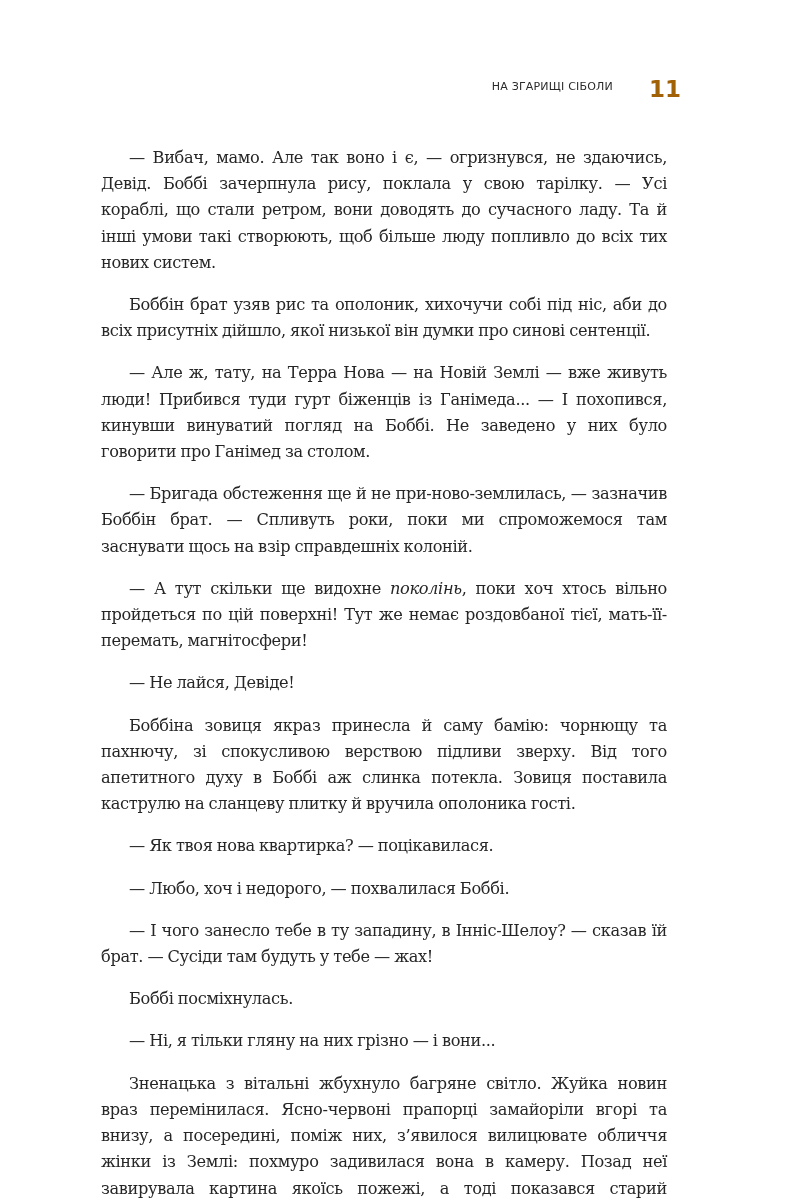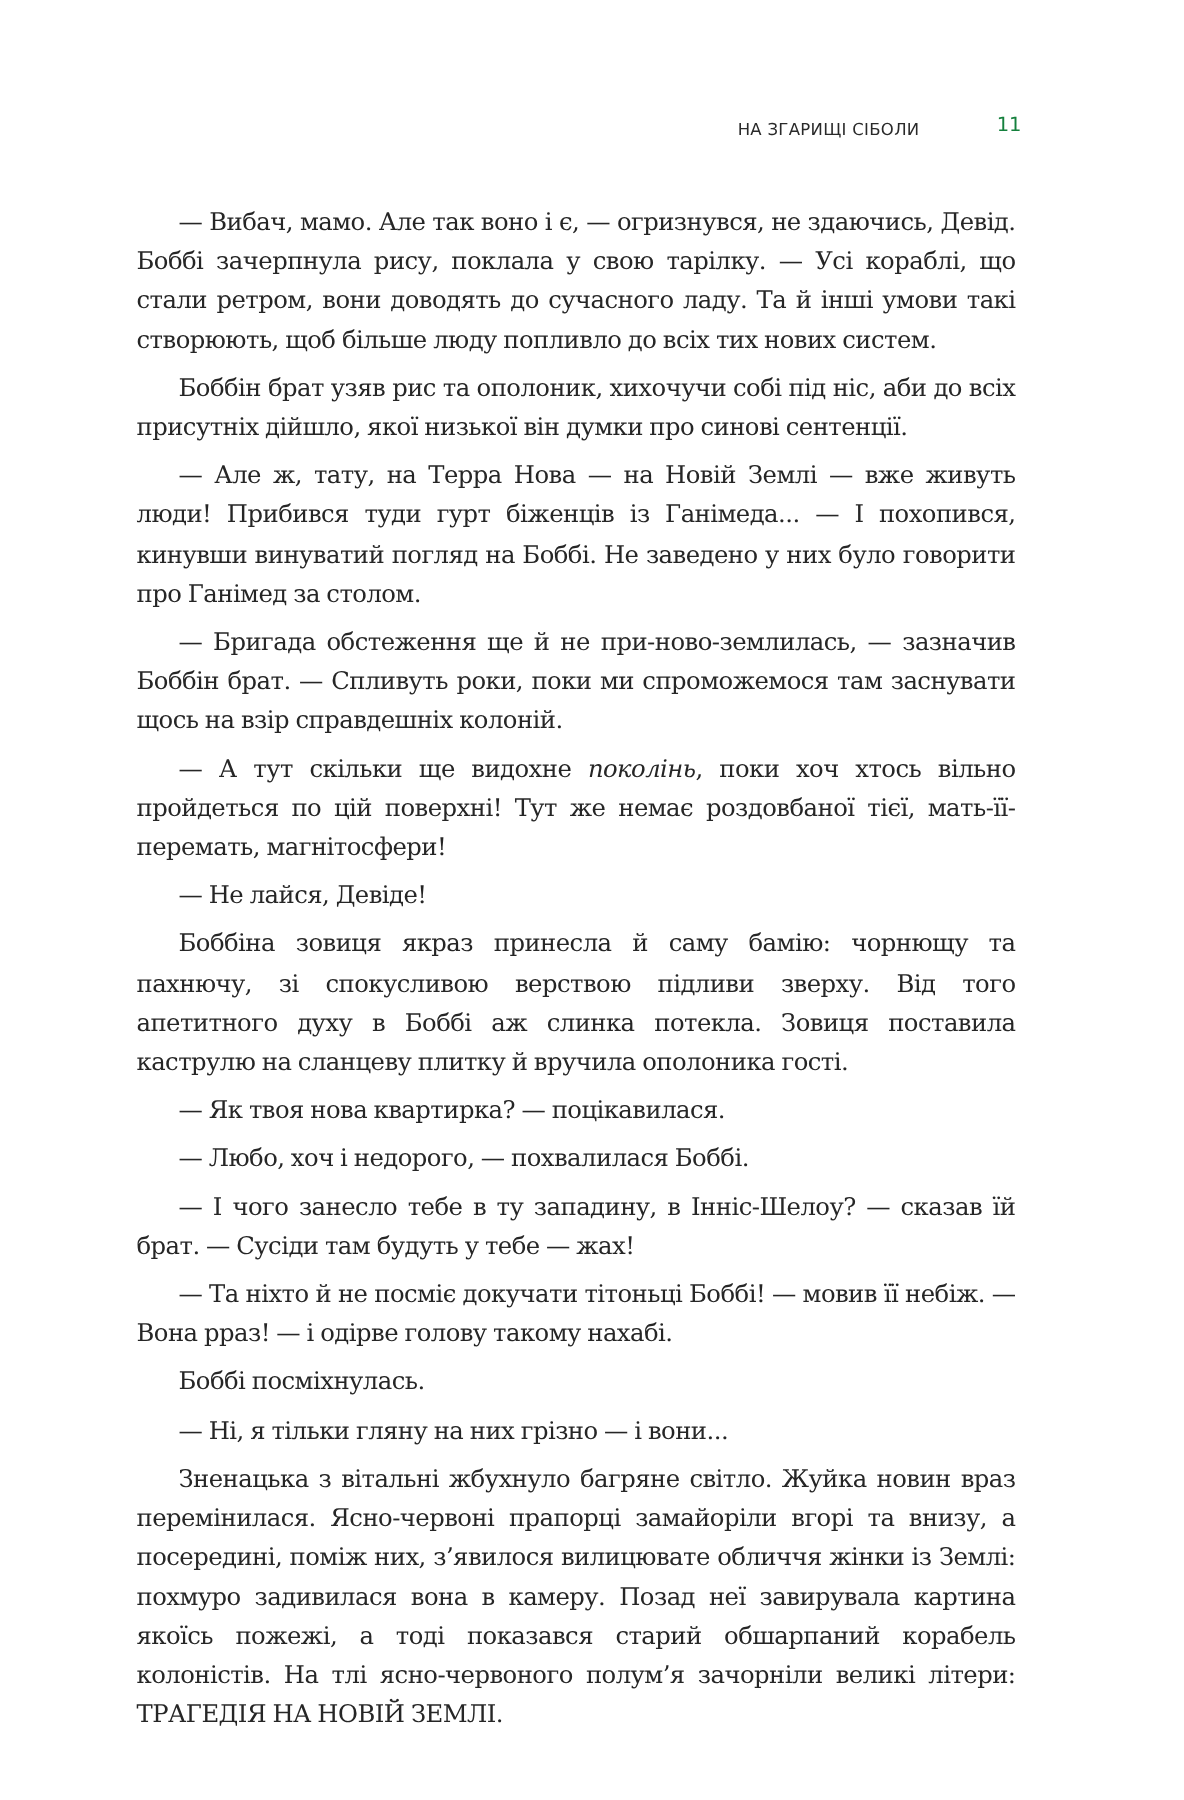--- a/index.html
+++ b/index.html
@@ -35,39 +35,40 @@
       font-family: "DejaVu Sans", sans-serif;
       font-size: 11px;
       letter-spacing: 0.2px;
       color: #2a2a2a;
     }
     .page-number {
       position: absolute;
       right: 2px;
       top: 0px;
       font-family: "DejaVu Sans", sans-serif;
-      font-size: 13px;
-      color: #15803d;
+      font-size: 23px;
+      color: #a16207;
+      font-weight: bold;
     }
     .body-text {
       position: absolute;
       top: 129px;
       left: 85px;
       width: 598px;
       font-family: "DejaVu Serif", serif;
       font-size: 16.2px;
       line-height: 26.2px;
       color: #262626;
       text-align: justify;
       hyphens: none;
       letter-spacing: -0.35px;
       word-spacing: -0.5px;
     }
     .body-text p {
-      margin: 6px;
+      margin: 16px;
       text-indent: 28px;
     }
     .body-text em {
       font-style: italic;
     }
   </style>
 </head>
 <body>
 
 <div class="page">
@@ -80,18 +81,17 @@
       <p><span>— Вибач, мамо. Але так воно і є, — огризнувся, не здаючись, Девід. Боббі зачерпнула рису, поклала у свою тарілку. — Усі кораблі, що стали ретром, вони доводять до сучасного ладу. Та й інші умови такі створюють, щоб більше люду попливло до всіх тих нових систем.</span></p>
       <p><span>Боббін брат узяв рис та ополоник, хихочучи собі під ніс, аби до всіх присутніх дійшло, якої низької він думки про синові сентенції.</span></p>
       <p><span>— Але ж, тату, на Терра Нова — на Новій Землі — вже живуть люди! Прибився туди гурт біженців із Ганімеда... — І похопився, кинувши винуватий погляд на Боббі. Не заведено у них було говорити про Ганімед за столом.</span></p>
       <p><span>— Бригада обстеження ще й не при-ново-землилась, — зазначив Боббін брат. — Спливуть роки, поки ми спроможемося там заснувати щось на взір справдешніх колоній.</span></p>
       <p><span>— А тут скільки ще видохне </span><em>поколінь</em><span>, поки хоч хтось вільно пройдеться по цій поверхні! Тут же немає роздовбаної тієї, мать-її-перемать, магнітосфери!</span></p>
       <p><span>— Не лайся, Девіде!</span></p>
       <p><span>Боббіна зовиця якраз принесла й саму бамію: чорнющу та пахнючу, зі спокусливою верствою підливи зверху. Від того апетитного духу в Боббі аж слинка потекла. Зовиця поставила каструлю на сланцеву плитку й вручила ополоника гості.</span></p>
       <p><span>— Як твоя нова квартирка? — поцікавилася.</span></p>
       <p><span>— Любо, хоч і недорого, — похвалилася Боббі.</span></p>
       <p><span>— І чого занесло тебе в ту западину, в Інніс-Шелоу? — сказав їй брат. — Сусіди там будуть у тебе — жах!</span></p>
-      <p><span>— Та ніхто й не посміє докучати тітоньці Боббі! — мовив її небіж. — Вона рраз! — і одірве голову такому нахабі.</span></p>
       <p><span>Боббі посміхнулась.</span></p>
       <p><span>— Ні, я тільки гляну на них грізно — і вони...</span></p>
       <p><span>Зненацька з вітальні жбухнуло багряне світло. Жуйка новин враз перемінилася. Ясно-червоні прапорці замайоріли вгорі та внизу, а посередині, поміж них, з’явилося вилицювате обличчя жінки із Землі: похмуро задивилася вона в камеру. Позад неї завирувала картина якоїсь пожежі, а тоді показався старий обшарпаний корабель колоністів. На тлі ясно-червоного полум’я зачорніли великі літери: ТРАГЕДІЯ НА НОВІЙ ЗЕМЛІ.</span></p>
     </div>
 </div>
 
 </body></html>

